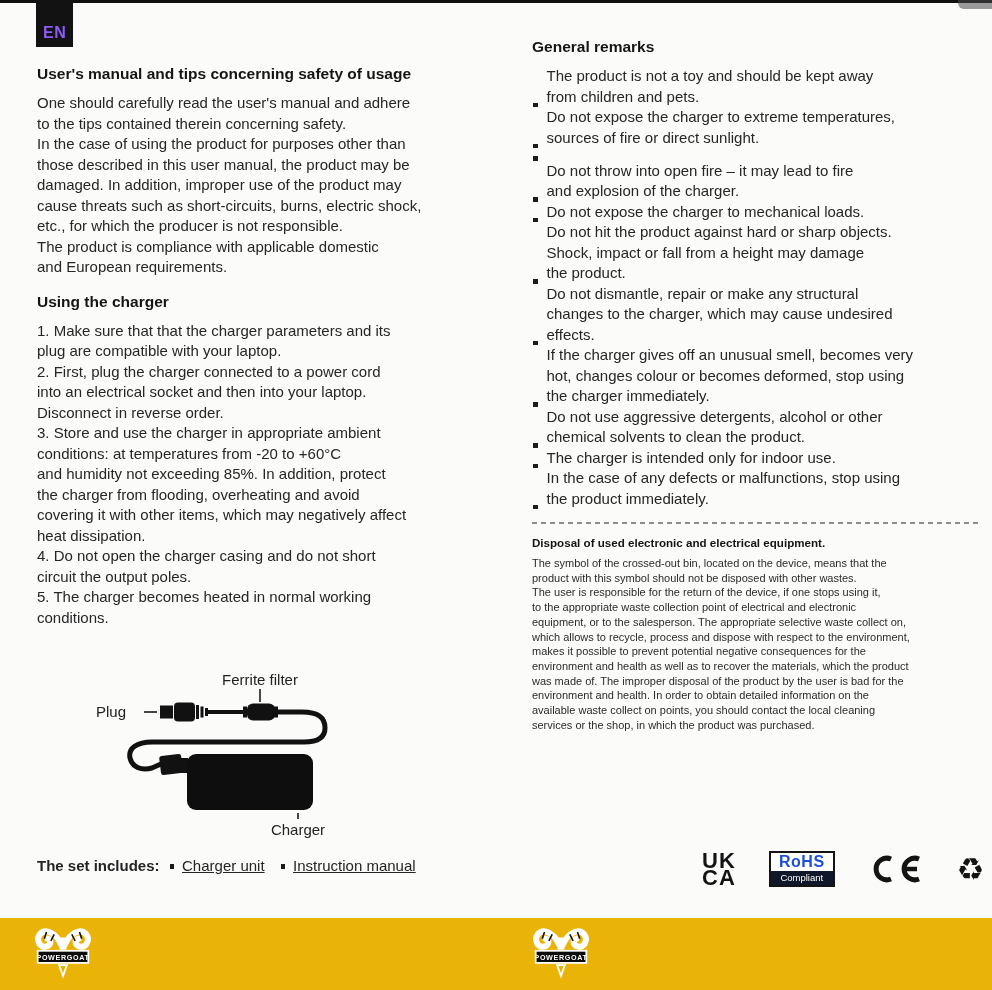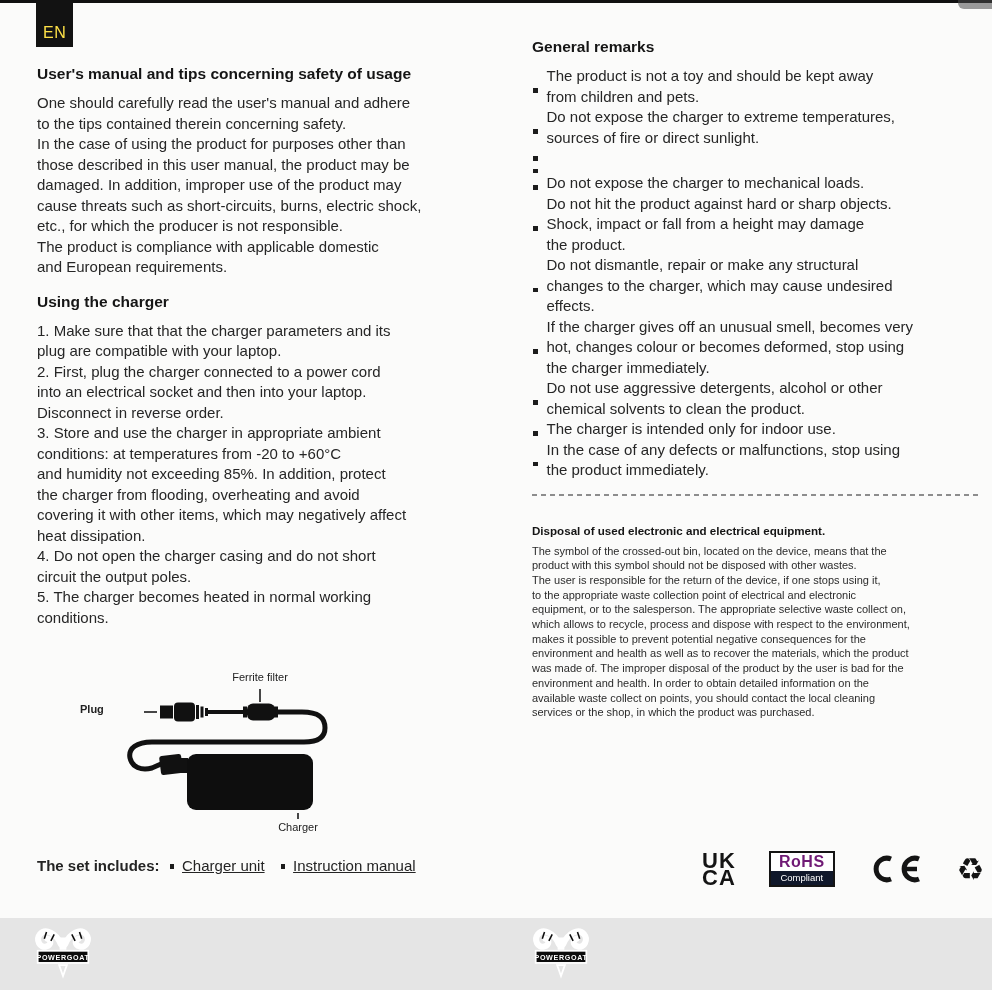--- a/index.html
+++ b/index.html
@@ -3,66 +3,66 @@
 <meta charset="utf-8">
 <style>
   html,body{margin:0;padding:0;}
   body{width:992px;height:990px;overflow:hidden;background:#e9e9e9;}
   .page{position:relative;width:992px;height:990px;background:#fbfbfa;
         font-family:"Liberation Sans","DejaVu Sans",sans-serif;color:#242424;overflow:hidden;}
   .top-strip{position:absolute;left:0;top:0;width:100%;height:3px;background:#101010;}
   .corner-smudge{position:absolute;right:0;top:0;width:34px;height:9px;background:#4a4a4a;opacity:.55;border-bottom-left-radius:6px;}
   .en-badge{position:absolute;left:36px;top:0;width:37px;height:47px;background:#121212;
             display:flex;align-items:flex-end;padding:0 0 5px 7px;box-sizing:border-box;}
-  .en-badge span{color:#fde047;font-weight:normal;font-size:16px;letter-spacing:.5px;}
+  .en-badge span{color:#8b5cf6;font-weight:bold;font-size:16px;letter-spacing:.5px;}
 
   
   .left-col{position:absolute;left:37px;top:64px;width:452px;}
   .right-col{position:absolute;left:532px;top:37px;width:446px;}
 
   .h1{font-size:15.5px;font-weight:bold;color:#151515;margin:0 0 9px 0;line-height:20px;}
   .body{font-size:15px;line-height:20.5px;margin:0;white-space:pre-line;color:#262626;}
   .mt{margin-top:13px;}
 
   
   .blist{margin:2px 0 0 0;}
-  .bullet-row{display:flex;align-items:center;}
+  .bullet-row{display:flex;align-items:flex-end;}
   .sq{flex:0 0 auto;width:4.5px;height:4.5px;background:#1c1c1c;margin:8px 9px 0 1px;}
   .bullet-text{font-size:15px;line-height:20.5px;white-space:pre-line;color:#262626;}
 
   .dashline{margin:13px 0 0 0;height:2px;
      background:repeating-linear-gradient(90deg,#8d8d8d 0 5px,transparent 5px 9px);}
 
-  .small-h{font-size:11.6px;font-weight:bold;color:#151515;margin:28px 0 7px 0;}
+  .small-h{font-size:11.6px;font-weight:bold;color:#151515;margin:12px 0 7px 0;}
   .small{font-size:11px;line-height:14.7px;margin:0;white-space:pre-line;color:#2b2b2b;}
 
   
   .diagram{position:absolute;left:40px;top:658px;width:420px;height:192px;}
   .diagram svg{position:absolute;left:0;top:0;}
-  .diag-label{position:absolute;font-size:11px;color:#222;}
+  .diag-label{position:absolute;font-size:15px;color:#222;}
   .lbl-ferrite{left:150px;top:13px;width:140px;text-align:center;}
-  .lbl-plug{left:40px;top:45px;width:62px;text-align:left;font-weight:bold;}
+  .lbl-plug{left:40px;top:45px;width:62px;text-align:center;}
   .lbl-charger{left:208px;top:163px;width:100px;text-align:center;}
 
   
   .set-row{position:absolute;left:37px;top:857px;width:470px;display:flex;align-items:center;font-size:15px;}
   .set-row .lbl{font-weight:bold;margin-right:10px;}
   .set-row .sq2{width:4.5px;height:4.5px;background:#1c1c1c;margin:2px 8px 0 0;}
   .set-row .itm{margin-right:16px;text-decoration:underline;}
 
   
   .marks{position:absolute;left:702px;top:849px;display:flex;align-items:center;gap:33px;}
   .ukca{font-weight:bold;font-size:22px;line-height:17px;letter-spacing:1px;color:#141414;text-align:left;}
   .rohs{border:2.5px solid #141414;width:62px;background:#fff;}
-  .rohs .rt{font-weight:bold;font-size:16px;text-align:center;line-height:18px;color:#701a75;letter-spacing:.5px;}
+  .rohs .rt{font-weight:bold;font-size:16px;text-align:center;line-height:18px;color:#1d4ed8;letter-spacing:.5px;}
   .rohs .rb{background:#0f172a;color:#fff;font-size:9.5px;text-align:center;line-height:12px;padding:1px 0;}
   .recycle{font-size:31px;color:#141414;line-height:1;font-family:"DejaVu Sans",sans-serif;}
 
   
-  .footer-bar{position:absolute;left:0;top:918px;width:992px;height:72px;background:#e5e5e5;}
+  .footer-bar{position:absolute;left:0;top:918px;width:992px;height:72px;background:#eab308;}
   .goat{position:absolute;top:7px;}
   .goat-left{left:30px;}
   .goat-center{left:528px;}
 </style>
 </head>
 <body>
 
 <div class="page">
   <div class="top-strip"></div>
   <div class="corner-smudge"></div>
@@ -157,20 +157,22 @@
       <div class="bullet-row">
           <span class="sq"></span>
           <span class="bullet-text">Do not expose the charger to extreme temperatures,
 sources of fire or direct sunlight.</span>
         </div>
       <div class="bullet-row">
           <span class="sq"></span>
         </div>
       <div class="bullet-row">
           <span class="sq"></span>
+          <span class="bullet-text">Do not throw into open fire – it may lead to fire
+and explosion of the charger.</span>
         </div>
       <div class="bullet-row">
           <span class="sq"></span>
           <span class="bullet-text">Do not expose the charger to mechanical loads.</span>
         </div>
       <div class="bullet-row">
           <span class="sq"></span>
           <span class="bullet-text">Do not hit the product against hard or sharp objects.
 Shock, impact or fall from a height may damage
 the product.</span>

